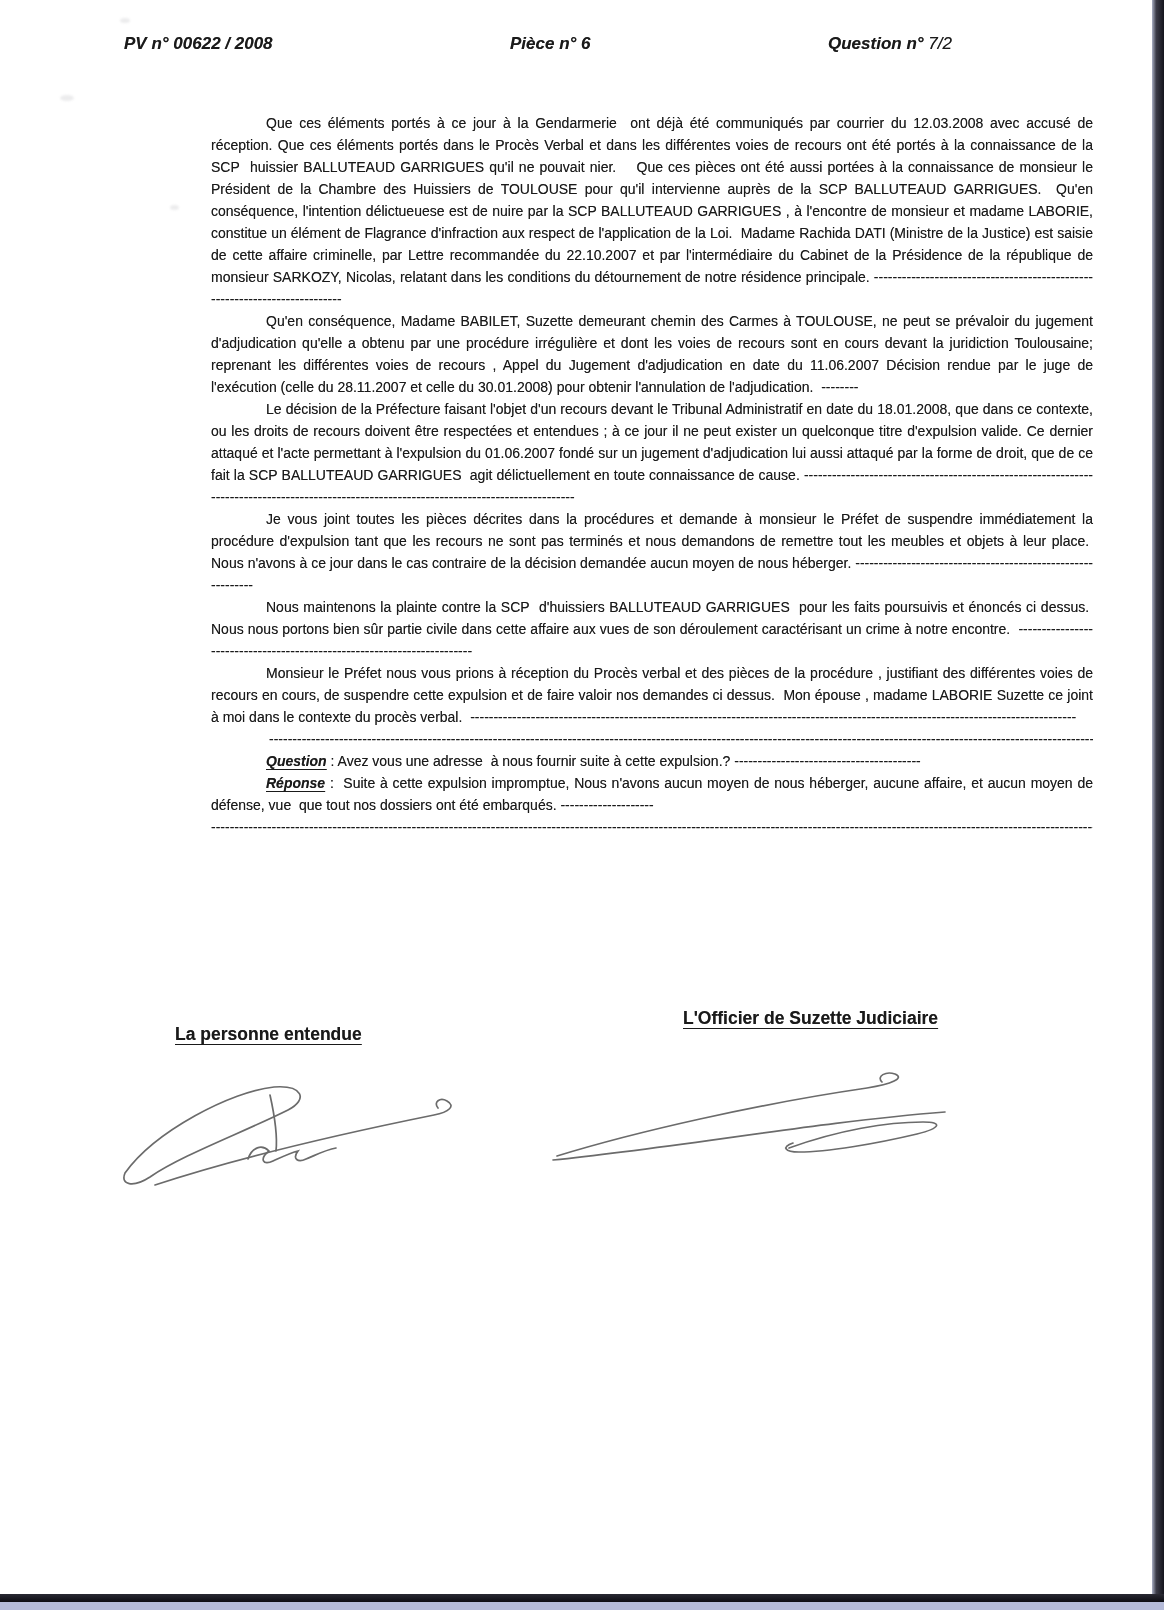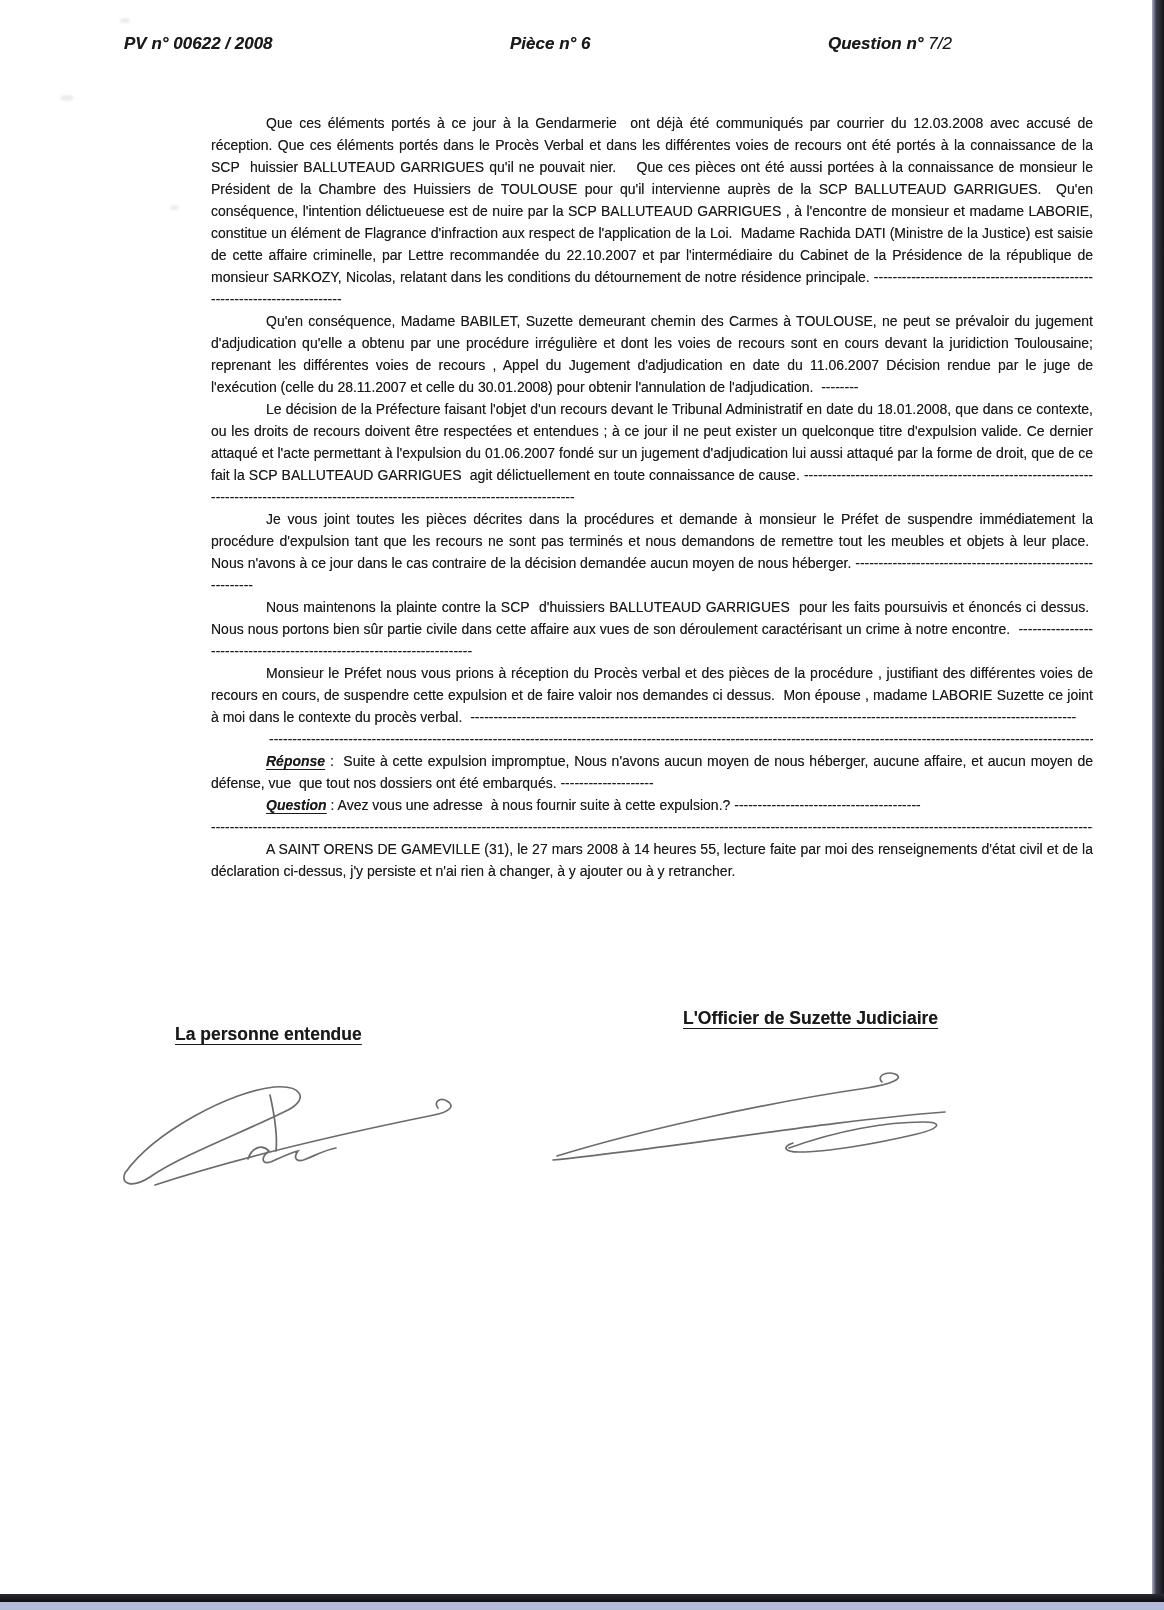--- a/index.html
+++ b/index.html
@@ -65,27 +65,26 @@
 <div class="doc-body">
   <p class="para">Que ces éléments portés à ce jour à la Gendarmerie&nbsp; ont déjà été communiqués par courrier du 12.03.2008 avec accusé de réception. Que ces éléments portés dans le Procès Verbal et dans les différentes voies de recours ont été portés à la connaissance de la SCP&nbsp; huissier BALLUTEAUD GARRIGUES qu'il ne pouvait nier.&nbsp;&nbsp;&nbsp; Que ces pièces ont été aussi portées à la connaissance de monsieur le Président de la Chambre des Huissiers de TOULOUSE pour qu'il intervienne auprès de la SCP BALLUTEAUD GARRIGUES.&nbsp; Qu'en conséquence, l'intention délictueuese est de nuire par la SCP BALLUTEAUD GARRIGUES , à l'encontre de monsieur et madame LABORIE, constitue un élément de Flagrance d'infraction aux respect de l'application de la Loi.&nbsp; Madame Rachida DATI (Ministre de la Justice) est saisie de cette affaire criminelle, par Lettre recommandée du 22.10.2007 et par l'intermédiaire du Cabinet de la Présidence de la république de monsieur SARKOZY, Nicolas, relatant dans les conditions du détournement de notre résidence principale. ---------------------------------------------------------------------------</p>
   <p class="para">Qu'en conséquence, Madame BABILET, Suzette demeurant chemin des Carmes à TOULOUSE, ne peut se prévaloir du jugement d'adjudication qu'elle a obtenu par une procédure irrégulière et dont les voies de recours sont en cours devant la juridiction Toulousaine; reprenant les différentes voies de recours , Appel du Jugement d'adjudication en date du 11.06.2007 Décision rendue par le juge de l'exécution (celle du 28.11.2007 et celle du 30.01.2008) pour obtenir l'annulation de l'adjudication.&nbsp; --------</p>
   <p class="para">Le décision de la Préfecture faisant l'objet d'un recours devant le Tribunal Administratif en date du 18.01.2008, que dans ce contexte, ou les droits de recours doivent être respectées et entendues ; à ce jour il ne peut exister un quelconque titre d'expulsion valide. Ce dernier attaqué et l'acte permettant à l'expulsion du 01.06.2007 fondé sur un jugement d'adjudication lui aussi attaqué par la forme de droit, que de ce fait la SCP BALLUTEAUD GARRIGUES&nbsp; agit délictuellement en toute connaissance de cause. --------------------------------------------------------------------------------------------------------------------------------------------</p>
   <p class="para">Je vous joint toutes les pièces décrites dans la procédures et demande à monsieur le Préfet de suspendre immédiatement la procédure d'expulsion tant que les recours ne sont pas terminés et nous demandons de remettre tout les meubles et objets à leur place.&nbsp; Nous n'avons à ce jour dans le cas contraire de la décision demandée aucun moyen de nous héberger. ------------------------------------------------------------</p>
   <p class="para">Nous maintenons la plainte contre la SCP&nbsp; d'huissiers BALLUTEAUD GARRIGUES&nbsp; pour les faits poursuivis et énoncés ci dessus.&nbsp; Nous nous portons bien sûr partie civile dans cette affaire aux vues de son déroulement caractérisant un crime à notre encontre.&nbsp; ------------------------------------------------------------------------</p>
   <p class="para">Monsieur le Préfet nous vous prions à réception du Procès verbal et des pièces de la procédure , justifiant des différentes voies de recours en cours, de suspendre cette expulsion et de faire valoir nos demandes ci dessus.&nbsp; Mon épouse , madame LABORIE Suzette ce joint à moi dans le contexte du procès verbal.&nbsp; ----------------------------------------------------------------------------------------------------------------------------------</p>
 
   <div class="dashline indented">--------------------------------------------------------------------------------------------------------------------------------------------------------------------------------------------------------</div>
 
+  <p class="para"><span class="qlabel">Question</span><span> : Avez vous une adresse&nbsp; à nous fournir suite à cette expulsion.? ----------------------------------------</span></p>
+
   <p class="para"><span class="qlabel">Réponse</span><span> :&nbsp; Suite à cette expulsion impromptue, Nous n'avons aucun moyen de nous héberger, aucune affaire, et aucun moyen de défense, vue&nbsp; que tout nos dossiers ont été embarqués. --------------------</span></p>
-
-  <p class="para"><span class="qlabel">Question</span><span> : Avez vous une adresse&nbsp; à nous fournir suite à cette expulsion.? ----------------------------------------</span></p>
 
   <div class="dashline">----------------------------------------------------------------------------------------------------------------------------------------------------------------------------------------------------------------------</div>
 
-  <p class="para">A SAINT ORENS DE GAMEVILLE (31), le 27 mars 2008 à 14 heures 55, lecture faite par moi des renseignements d'état civil et de la déclaration ci-dessus, j'y persiste et n'ai rien à changer, à y ajouter ou à y retrancher.</p>
 </div>
 
 <div class="sig-label" style="left:175px;margin-top:16px;">La personne entendue</div>
 <div class="sig-label" style="left:683px;">L'Officier de Suzette Judiciaire</div>
 
 <svg class="sig-svg" style="left:100px;top:1045px;" width="380" height="155" viewBox="0 0 380 155">
   <path d="M 25 128 C 55 86, 132 46, 174 42 C 202 40, 209 54, 188 65 C 142 88, 82 110, 50 132 C 33 143, 20 140, 25 128"></path>
   <path d="M 170 50 C 174 68, 178 88, 176 106"></path>
   <path d="M 148 114 c 4 -12 14 -15 21 -8 c -10 8 -6 15 4 10 c 9 -4 17 -8 25 -10 c -6 8 0 12 8 8 c 10 -4 19 -9 30 -11"></path>
   <path d="M 55 140 C 140 112, 255 86, 334 70 C 349 67, 356 61, 347 56 C 340 52, 333 57, 338 63"></path>

